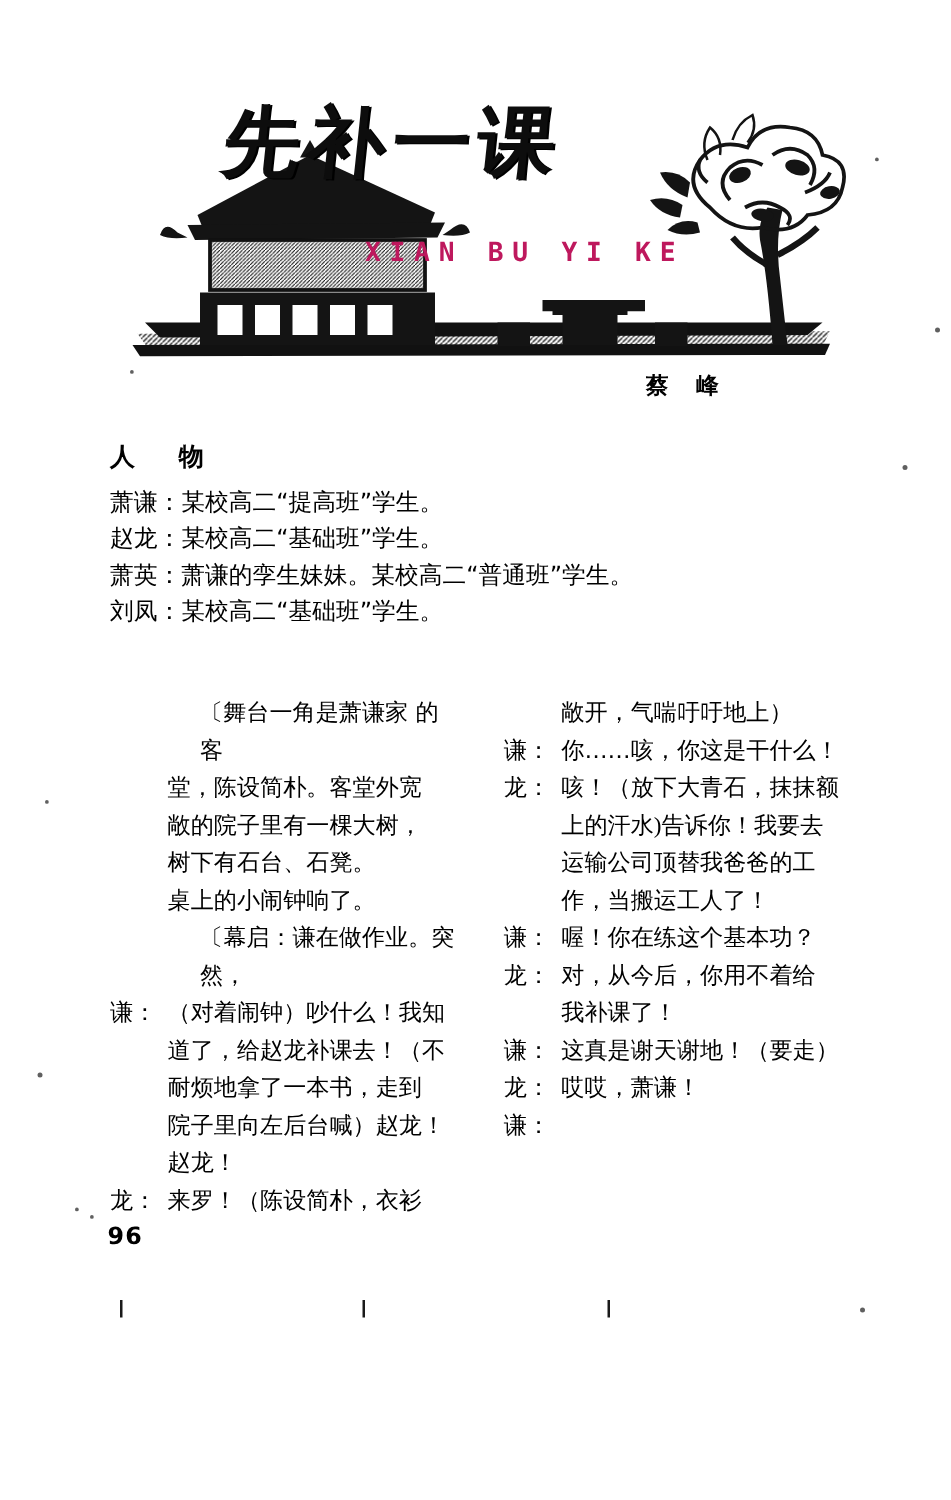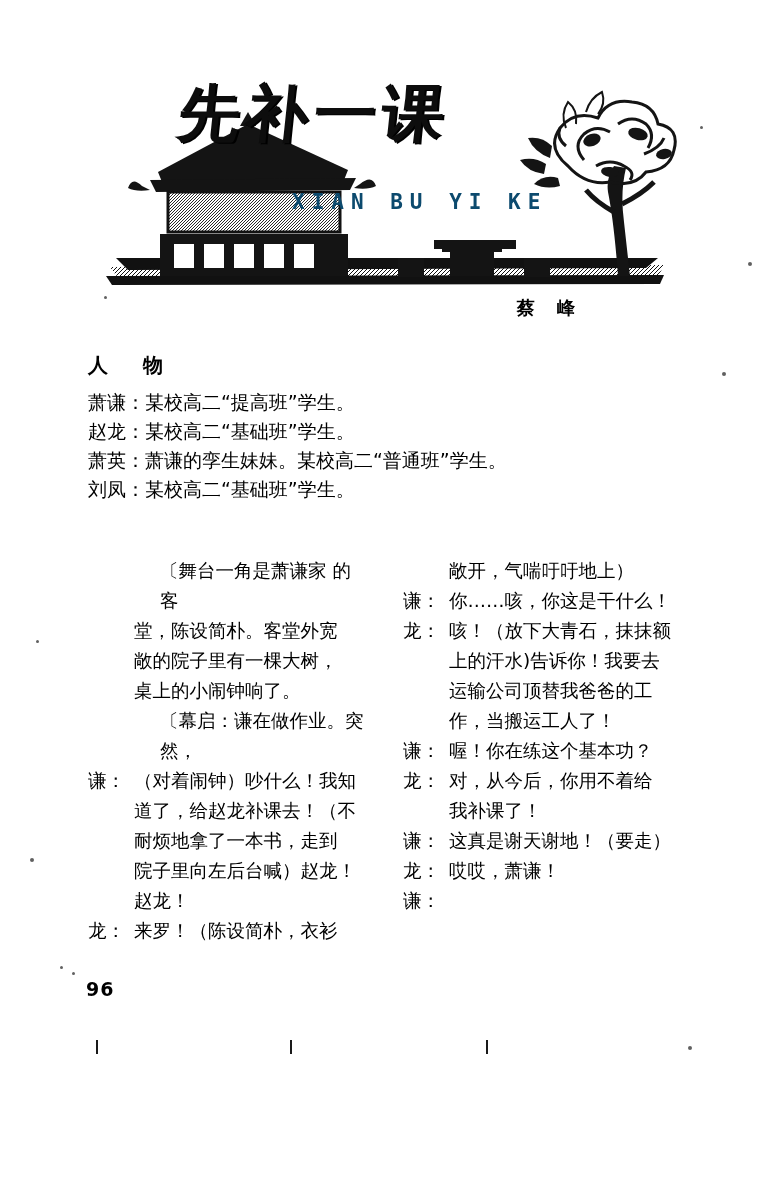--- a/index.html
+++ b/index.html
@@ -48,21 +48,21 @@
     white-space: nowrap;
   }
   .title-pinyin {
     position: absolute;
     left: 292px;
     top: 190px;
     font-family: "DejaVu Sans Mono", monospace;
     font-weight: bold;
     font-size: 21px;
     letter-spacing: 7px;
-    color: #0c4a6e;
+    color: #be185d;
     white-space: nowrap;
   }
 
   .author {
     position: absolute;
     right: 178px;
     top: 296px;
     font-size: 18px;
     font-weight: bold;
     letter-spacing: 8px;
@@ -106,21 +106,21 @@
     line-height: 30px;
   }
   .spk {
     flex: 0 0 46px;
     text-align: left;
     white-space: nowrap;
   }
   .txt {
     flex: 1 1 auto;
   }
-  .line.cont .txt { text-indent: 0; }
+  .line.cont .txt { text-indent: 0; font-family: Liberation Serif, serif; }
   .line.stage .txt { padding-left: 26px; }
 
   
   #folio {
     position: absolute;
     left: 86px;
     top: 978px;
     font-size: 19px;
     font-weight: bold;
     letter-spacing: 1px;
@@ -226,20 +226,21 @@
     <div class="line cont">
         <span class="spk"></span>
         <span class="txt">堂，陈设简朴。客堂外宽</span>
       </div>
     <div class="line cont">
         <span class="spk"></span>
         <span class="txt">敞的院子里有一棵大树，</span>
       </div>
     <div class="line cont">
         <span class="spk"></span>
+        <span class="txt">树下有石台、石凳。</span>
       </div>
     <div class="line cont">
         <span class="spk"></span>
         <span class="txt">桌上的小闹钟响了。</span>
       </div>
     <div class="line stage">
         <span class="spk"></span>
         <span class="txt">〔幕启：谦在做作业。突然，</span>
       </div>
     <div class="line">

